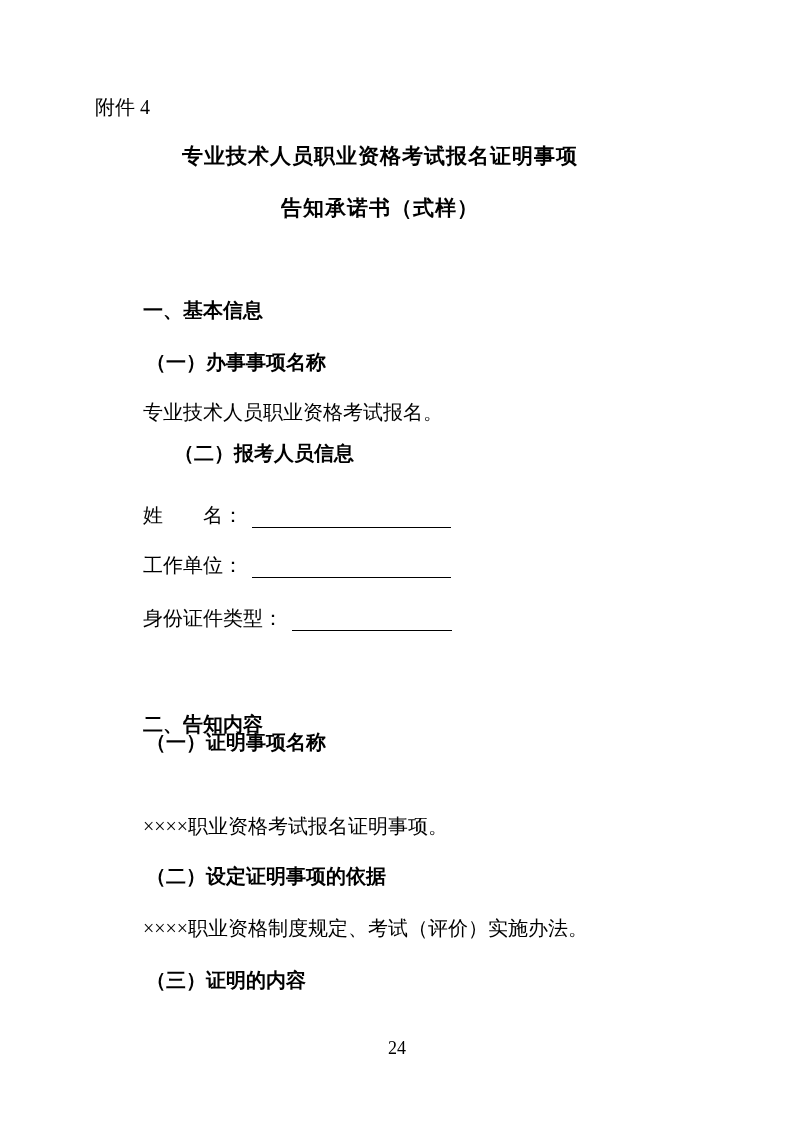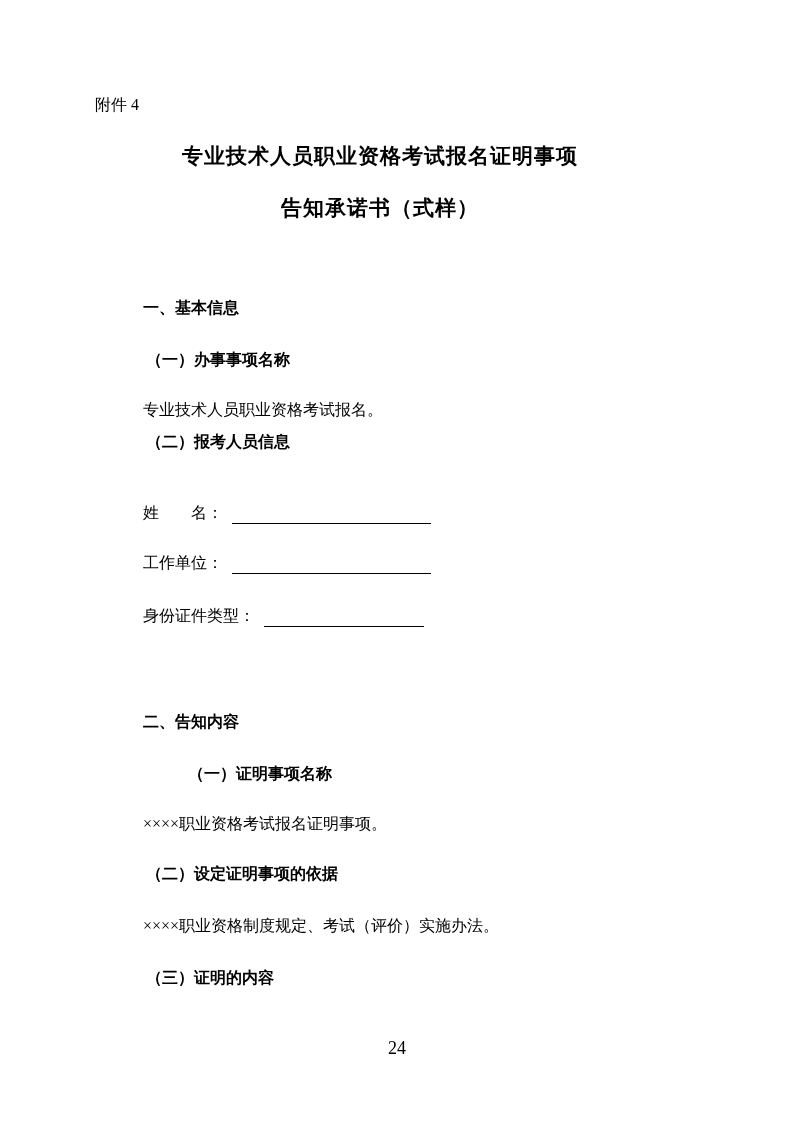--- a/index.html
+++ b/index.html
@@ -13,21 +13,21 @@
     height: 1123px;
     background: #ffffff;
     color: #000000;
     font-family: "Liberation Serif", serif;
     overflow: hidden;
   }
   .line {
     position: absolute;
     white-space: nowrap;
     line-height: 1;
-    font-size: 16px;
+    font-size: 20px;
   }
   .attachment {
     left: 95px;
     top: 97px;
   }
   .doc-title {
     left: 0;
     width: 760px;
     text-align: center;
     font-weight: 700;
@@ -67,27 +67,27 @@
     width: 794px;
     text-align: center;
     top: 1039px;
     font-size: 18px;
     font-family: "Liberation Serif", serif;
   }
   
   .y300 { top: 300px; }
   .y352 { top: 352px; }
   .y402 { top: 402px; }
-  .y453 { top: 434px; }
+  .y453 { top: 443px; margin-left: 28px; }
   .y505 { top: 505px; }
   .y555 { top: 555px; }
   .y608 { top: 608px; }
   .y658 { top: 658px; }
   .y714 { top: 714px; }
-  .y764 { top: 766px; margin-left: 42px; }
+  .y764 { top: 732px; }
   .y816 { top: 816px; }
   .y866 { top: 866px; }
   .y918 { top: 918px; }
   .y970 { top: 970px; }
 </style>
 </head>
 <body>
 
 <div class="page">
 

